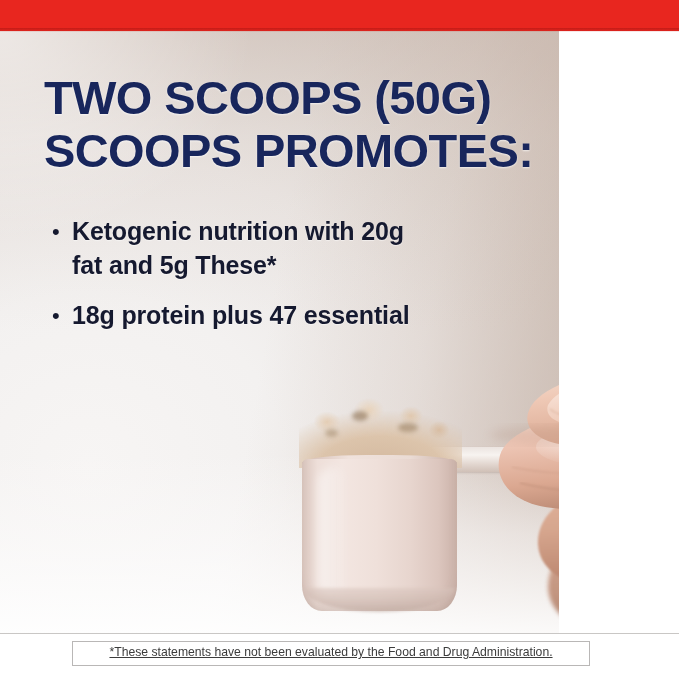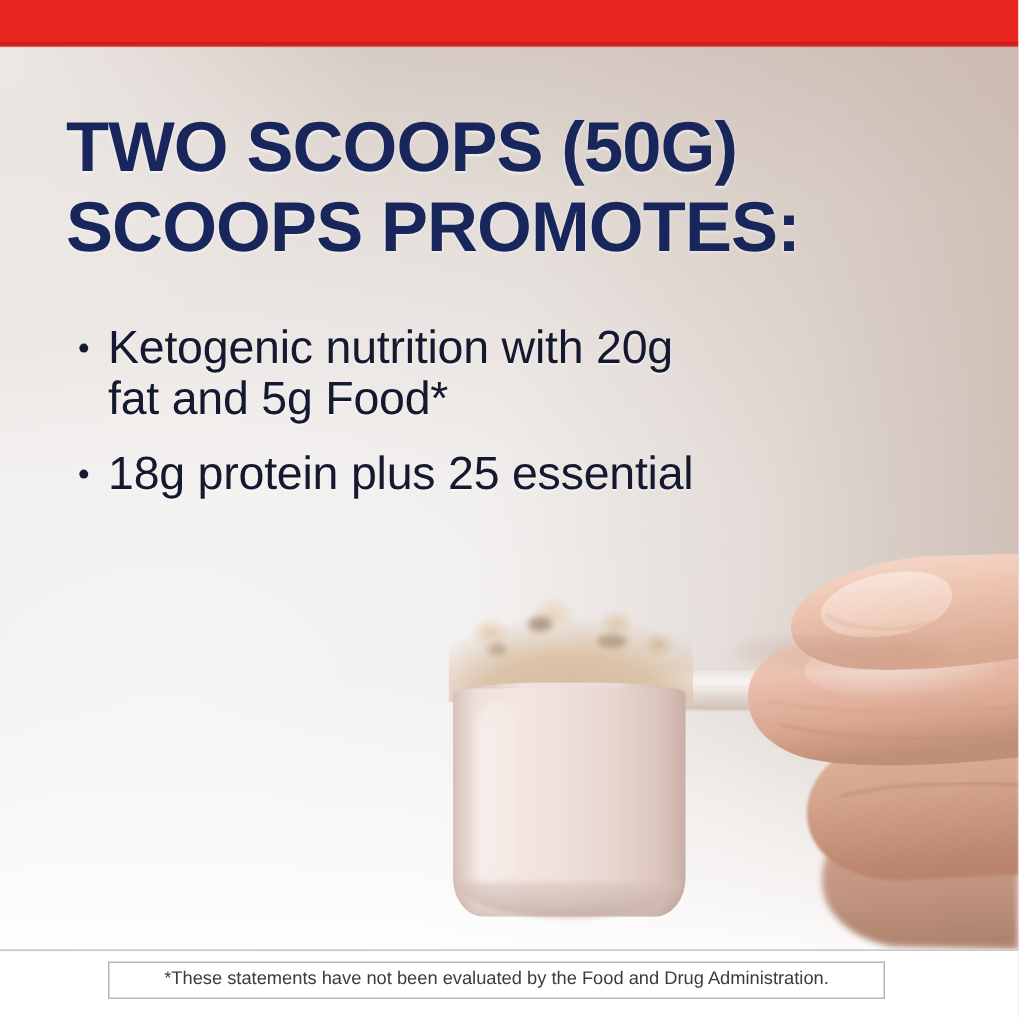--- a/index.html
+++ b/index.html
@@ -35,21 +35,21 @@
     width: 679px;
     height: 4px;
     background: linear-gradient(to bottom, rgba(190,26,22,0.85), rgba(246,220,218,0.0));
     z-index: 31;
   }
 
   
   .stage {
     position: absolute;
     left: 0; top: 31px;
-    width: 679px;
+    width: 559px;
     height: 602px;
     overflow: hidden;
     background: #ec4899;
   }
   
   .bg-base {
     position: absolute; inset: 0;
     background:
       radial-gradient(115% 95% at 16% 72%, #f7f5f4 0%, #f3f1f0 30%, #ece8e6 55%, #e2dcd8 75%, #d6ccc6 100%);
   }
@@ -116,23 +116,23 @@
     color: #15192f;
     font-size: 22px;
     line-height: 33px;
     text-align: left;
     padding-left: 4px;
     box-sizing: border-box;
   }
   .bullet-text {
     flex: 1 1 auto;
     color: #15192f;
-    font-size: 31px;
+    font-size: 25px;
     line-height: 33.5px;
-    font-weight: normal;
+    font-weight: bold;
     letter-spacing: -0.15px;
     text-shadow: 0 1px 1px rgba(255,255,255,0.5);
   }
 
   
   .scoop-wrap {
     position: absolute;
     left: 0; top: 0;
     width: 679px; height: 602px;
     z-index: 8;
@@ -293,21 +293,21 @@
     left: 72px; top: 8px;
     width: 518px;
     box-sizing: border-box;
     border: 1px solid #b9b7b6;
     padding: 3px 4px 4px 4px;
     text-align: center;
     color: #3c3c3c;
     font-size: 12.2px;
     line-height: 15.5px;
   }
-  .disclaimer-line { display: block; white-space: nowrap; }
+  .disclaimer-line { display: block; white-space: nowrap; text-decoration: underline; }
 </style>
 </head>
 <body>
 
 <div class="infographic">
 
   <div class="red-bar"></div>
   <div class="red-bar-shade"></div>
 
   <div class="stage">
@@ -399,27 +399,27 @@
       <span class="hl-line">TWO SCOOPS (50G)</span>
       <span class="hl-line">SCOOPS PROMOTES:</span>
     </div>
 
     <div class="bullets">
       <div class="bullet-row">
         <span class="bullet-dot">•</span>
         <span class="bullet-text">
           <span>Ketogenic nutrition with 20g</span>
           <br>
-          <span>fat and 5g Food*</span>
+          <span>fat and 5g These*</span>
         </span>
       </div>
       <div class="bullet-row">
         <span class="bullet-dot">•</span>
         <span class="bullet-text">
-          <span>18g protein plus 25 essential</span>
+          <span>18g protein plus 47 essential</span>
           <br>
         </span>
       </div>
     </div>
   </div>
 
   <div class="footer">
     <div class="footer-rule"></div>
     <div class="disclaimer-box">
       <span class="disclaimer-line">*These statements have not been evaluated by the Food and Drug Administration.</span>

